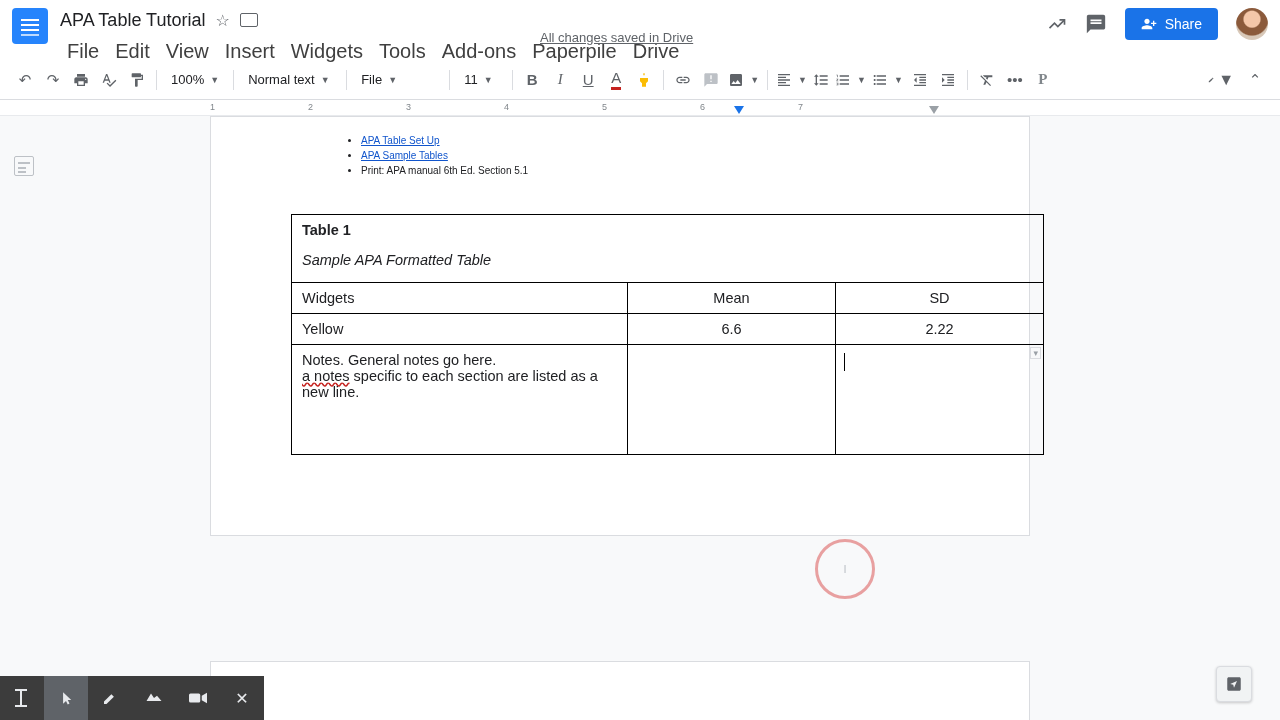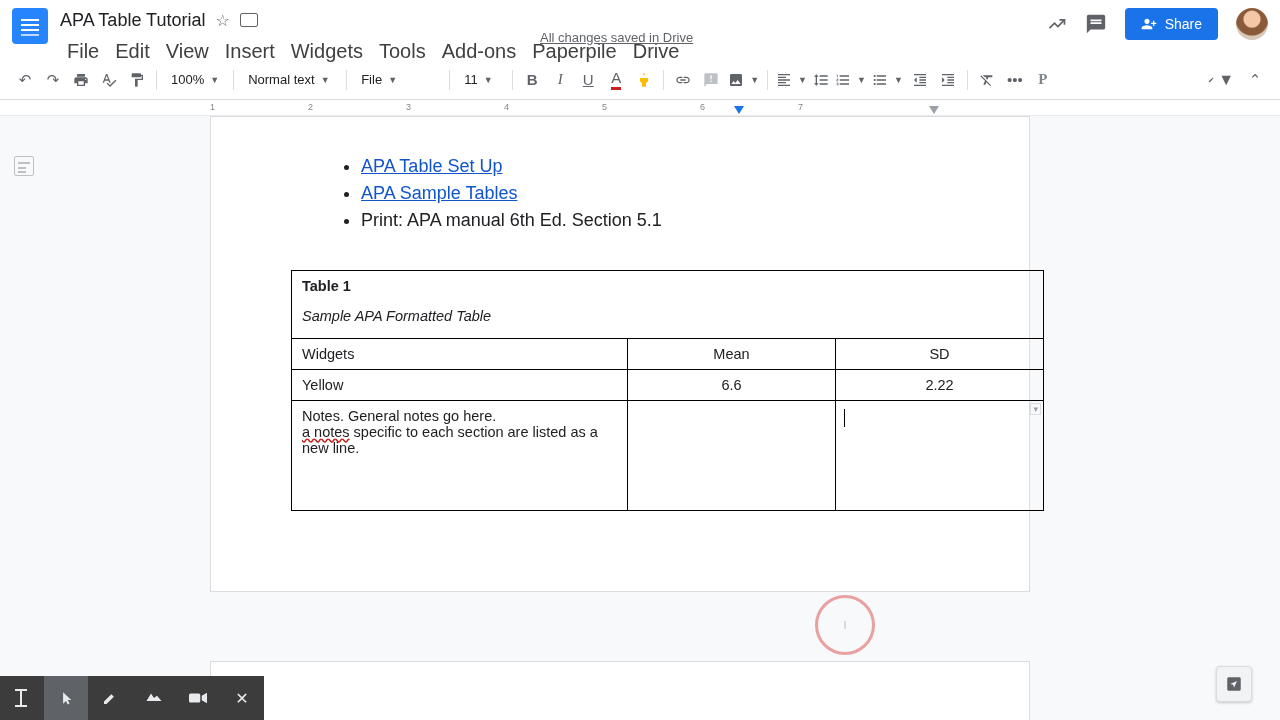--- a/index.html
+++ b/index.html
@@ -39,21 +39,21 @@
 
 .canvas { position: absolute; top: 116px; left: 0; right: 0; bottom: 0; background: #f8f9fa; overflow: hidden; }
 .outline-tab { position: absolute; left: 14px; top: 40px; width: 20px; height: 20px; border: 1.5px solid #bdc1c6; border-radius: 2px; cursor: pointer; }
 .outline-tab::before, .outline-tab::after { content:""; position:absolute; left:3px; right:3px; height:1.5px; background:#bdc1c6; }
 .outline-tab::before { top:5px; }
 .outline-tab::after { top:10px; box-shadow: 0 4px 0 #bdc1c6; width: 8px; }
 
 .page { position: absolute; left: 210px; top: 0; width: 820px; background: #fff; border: 1px solid #dadce0; padding: 16px 80px 80px 80px; }
 .page2 { top: 545px; height: 200px; }
 
-.bullets { list-style: disc; margin-left: 70px; font-size: 18px; color: #202124; line-height: 1.5; margin-top: 20px; }
+.bullets { list-style: disc; margin-left: 70px; font-size: 10px; color: #202124; line-height: 1.5; }
 .bullets .link { color: #1155cc; text-decoration: underline; cursor: pointer; }
 
 .apa-wrap { margin-top: 36px; }
 .apa-table { border-collapse: collapse; width: 753px; font-size: 14.5px; color: #202124; }
 .apa-table td { border: 1px solid #000; padding: 7px 10px; vertical-align: top; }
 .hdr-cell { height: 68px; }
 .tnum { font-weight: bold; display: block; margin-bottom: 14px; }
 .tcaption { font-style: italic; }
 .c2, .c3 { text-align: center; width: 208px; }
 .notes-cell { height: 110px; position: relative; }

